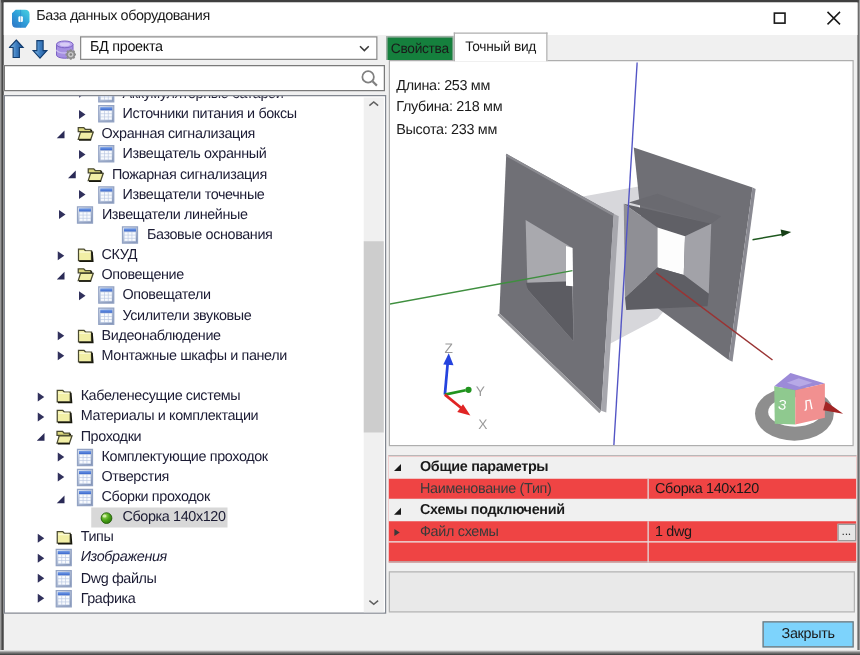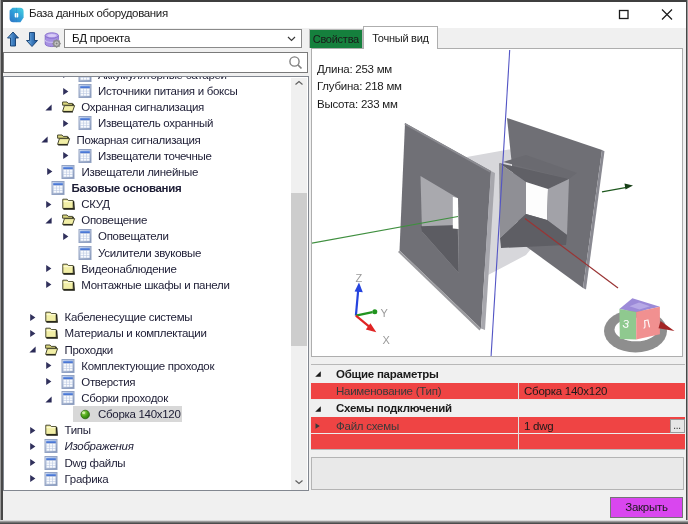--- a/index.html
+++ b/index.html
@@ -21,21 +21,21 @@
 .chev { position:absolute; left:2px; }
 .tab { position:absolute; font-size:11px; letter-spacing:-0.25px; color:#1a1a1a; text-align:center; }
 .view3d { left:311px; top:48px; width:372px; height:309px; background:#fff; border:1px solid #aeaeae; overflow:hidden; }
 .dims { position:absolute; left:5px; top:11.5px; font-size:11.5px; letter-spacing:-0.25px; color:#1a1a1a; line-height:17.6px; }
 .pgrid { left:311px; top:364.3px; width:374px; height:86px; background:#ef4444; border-top:1px solid #b8b8b8; border-bottom:1px solid #b8b8b8; }
 .prow { position:absolute; left:0; width:100%; height:17.3px; font-size:11.5px; letter-spacing:-0.25px; color:#1a1a1a; }
 .pcat { background:#f0f0f0; font-weight:bold; }
 .pname { position:absolute; left:25px; top:2.5px; }
 .pval { position:absolute; left:213px; top:2.5px; }
 .desc { left:311px; top:457px; width:373px; height:33px; background:#e9e9e9; border:1px solid #b4b4b4; }
-.btn { left:610px; top:497px; width:73px; height:21px; background:#d946ef; border:1px solid #757575; font-size:11.5px; letter-spacing:-0.25px; color:#1a1a1a; text-align:center; line-height:19px; }
+.btn { left:610px; top:497px; width:73px; height:21px; background:#7dd3fc; border:1px solid #757575; font-size:11.5px; letter-spacing:-0.25px; color:#1a1a1a; text-align:center; line-height:19px; }
 </style></head>
 <body>
 <div class="win">
   <div class="abs" style="left:0;top:0;width:688px;height:1.5px;background:#3f3f3f;"></div>
   <div class="abs" style="left:0;top:0;width:1px;height:524px;background:#9a9a9a;"></div>
   <div class="abs" style="left:1px;top:0;width:1.5px;height:524px;background:#484848;"></div>
   <div class="abs" style="right:0;top:0;width:1px;height:524px;background:#9a9a9a;"></div>
   <div class="abs" style="right:1px;top:0;width:1.5px;height:524px;background:#484848;"></div>
   <div class="abs" style="left:0;bottom:0;width:688px;height:4.5px;background:linear-gradient(#f7f7f7,#8a8a8a 45%,#3a3a3a);"></div>
   <div class="abs titlebar"></div>
@@ -224,21 +224,21 @@
                 <rect x="9.8" y="8.3" width="2.6" height="2"></rect>
 <rect x="3.6" y="10.8" width="2.6" height="1.9"></rect>
                 <rect x="6.7" y="10.8" width="2.6" height="1.9"></rect>
                 <rect x="9.8" y="10.8" width="2.6" height="1.9"></rect>
               </g>
 </svg>
           </span>
           <span class="tx">Извещатель охранный</span>
         </span>
       </div>
-<div class="trow" style="top:54.50px;padding-left:34px;">
+<div class="trow" style="top:54.50px;padding-left:47px;">
         <span class="ar">
           <svg width="13" height="13" viewBox="0 0 13 13">
             <path d="M9.6 3.4 L9.6 9.6 L3.4 9.6 Z" fill="#2a2a56"></path>
           </svg>
         </span>
         <span class="grp">
           <span class="ti">
             <svg width="16" height="16" viewBox="0 0 16 16">
 <path d="M2.6 3 L7 3 L8.2 4.4 L12.6 4.4 L12.6 6.2 L2.6 6.2 Z" fill="#dcd87e" stroke="#4a4a30" stroke-width="1"></path>
 <path d="M13 5 L13.6 7 L4 7" fill="none" stroke="#18180c" stroke-width="1.2"></path>
@@ -318,21 +318,21 @@
                 <rect x="9.8" y="8.3" width="2.6" height="2"></rect>
 <rect x="3.6" y="10.8" width="2.6" height="1.9"></rect>
                 <rect x="6.7" y="10.8" width="2.6" height="1.9"></rect>
                 <rect x="9.8" y="10.8" width="2.6" height="1.9"></rect>
               </g>
 </svg>
           </span>
           <span class="tx">Извещатели линейные</span>
         </span>
       </div>
-<div class="trow" style="top:102.95px;padding-left:29px;font-weight:bold;">
+<div class="trow" style="top:102.95px;padding-left:75px;">
         <span class="ar"></span>
         <span class="grp">
           <span class="ti">
             <svg width="16" height="16" viewBox="0 0 16 16">
               <defs>
 <linearGradient id="tg" x1="0" y1="0" x2="0.7" y2="1">
                   <stop offset="0" stop-color="#e8eefa"></stop>
                   <stop offset="1" stop-color="#8495b6"></stop>
                 </linearGradient>
 <linearGradient id="th" x1="0" y1="0" x2="0" y2="1">

